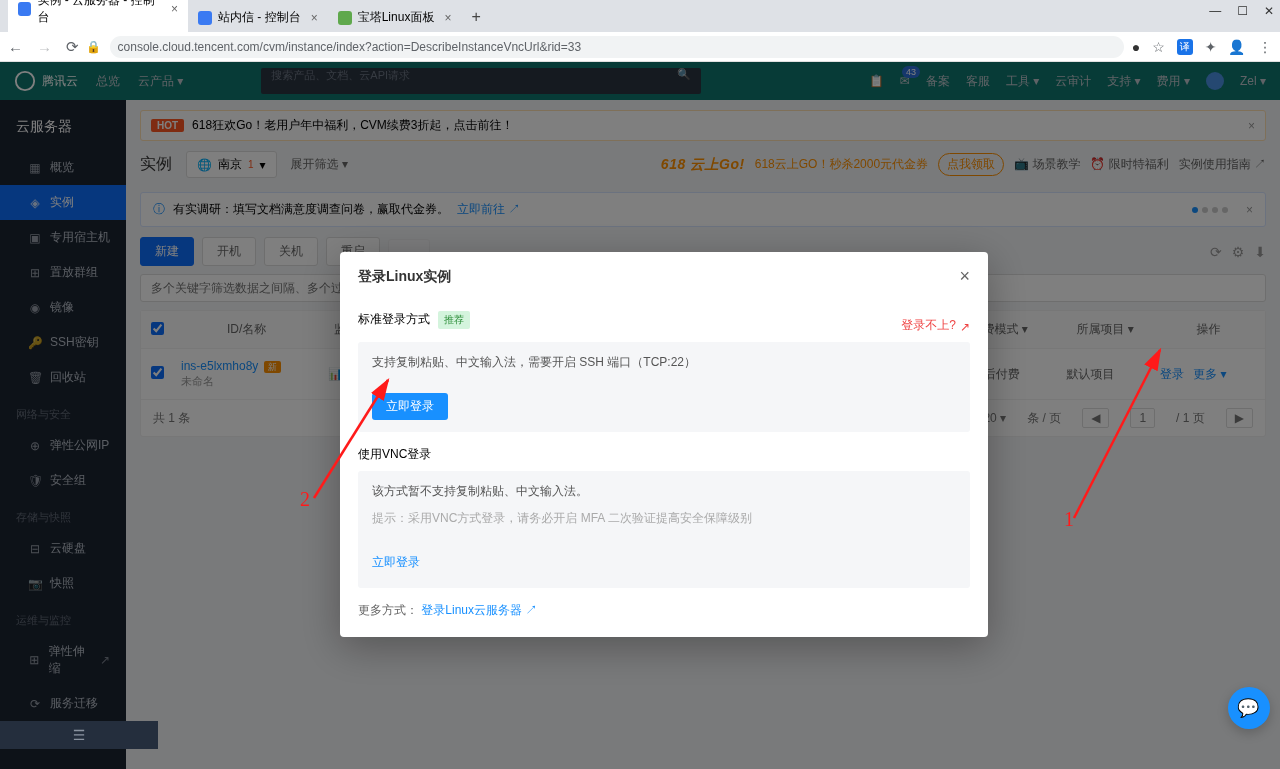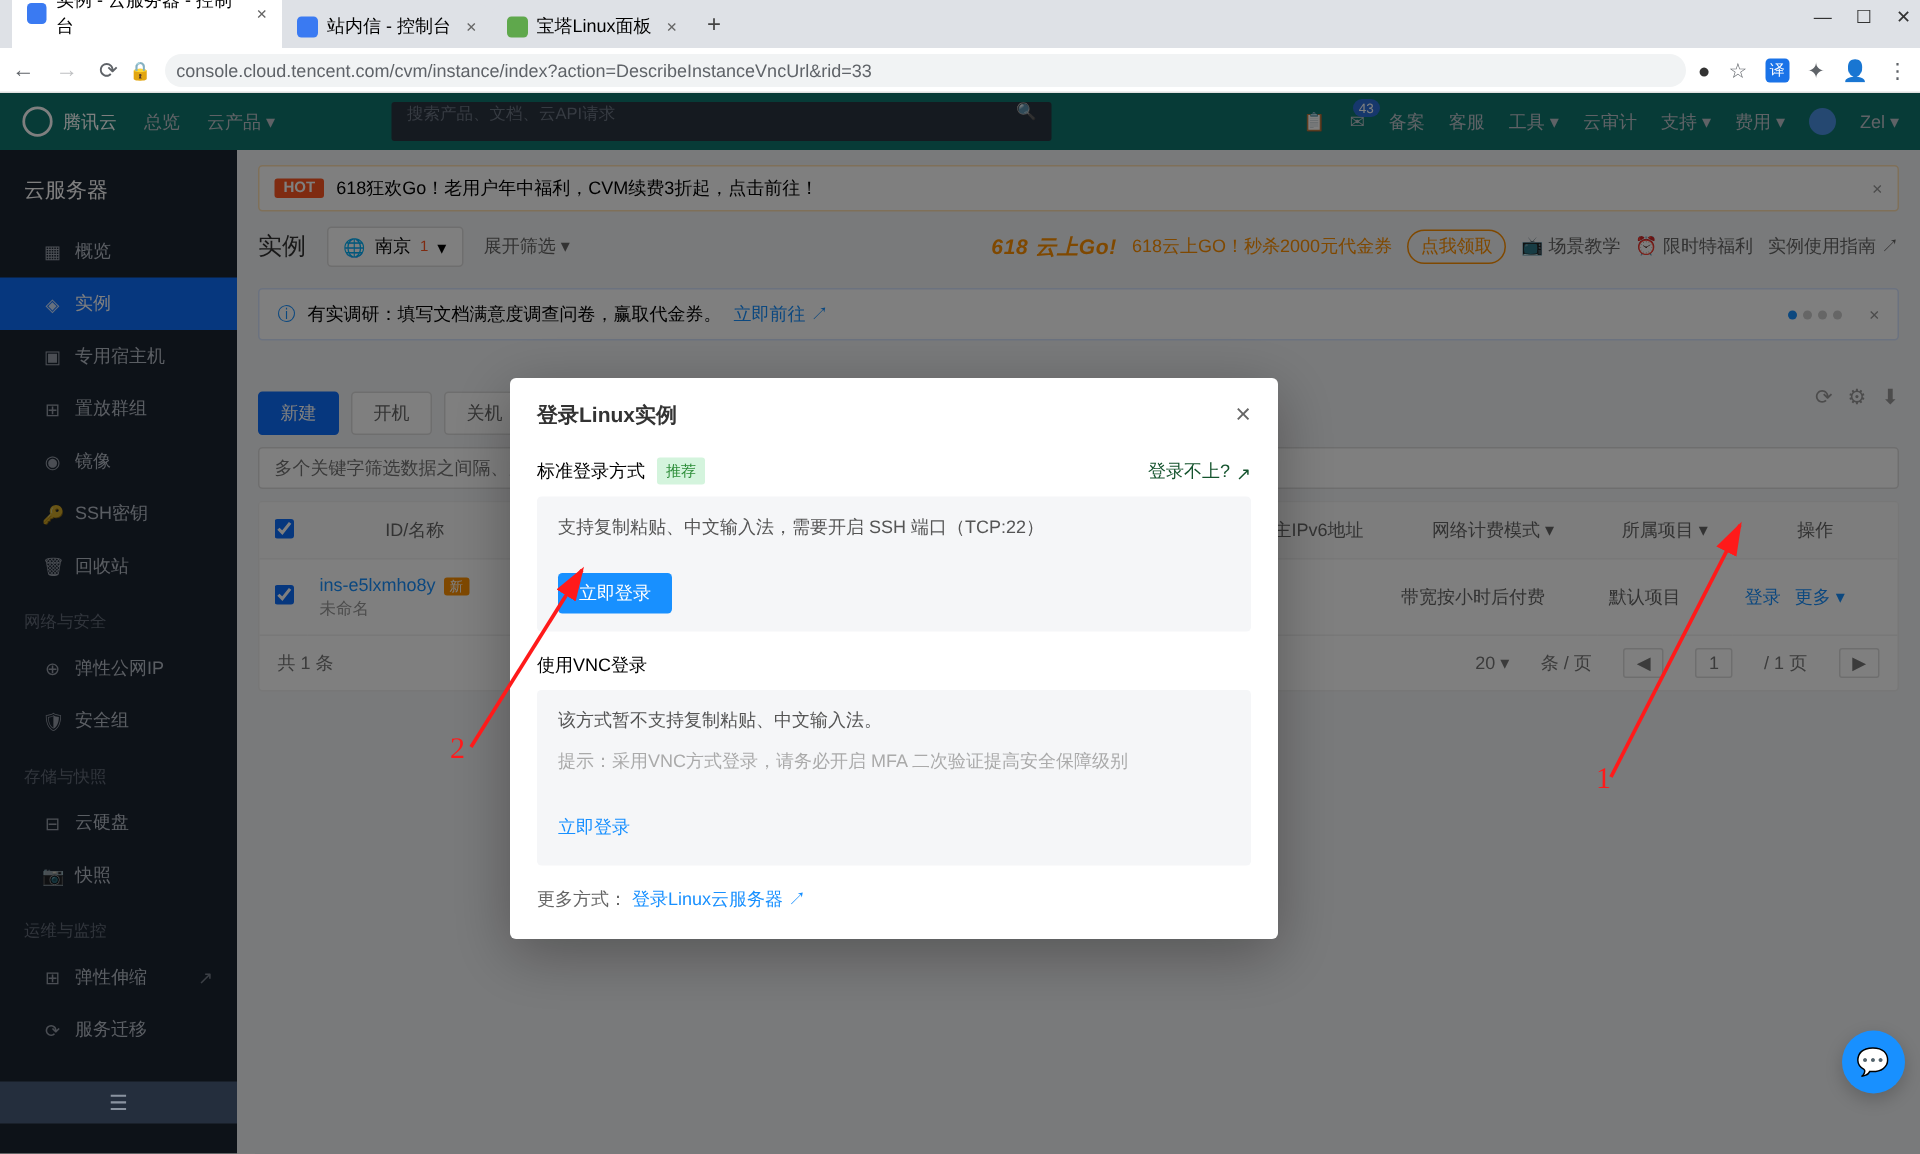--- a/index.html
+++ b/index.html
@@ -30,21 +30,21 @@
 .page-header .search { flex: 0 0 440px; margin-left: 60px; }
 .page-header .search-box { background: #2b3440; border-radius: 2px; height: 26px; display: flex; padding: 0 10px; color: #6c7684; font-size: 11px; position: relative; }
 .page-header .search-box .mag { position: absolute; right: 10px; }
 .page-header .right { margin-left: auto; display: flex; align-items: center; gap: 16px; }
 .page-header .right .badge { position: relative; }
 .page-header .right .badge::after { content: attr(data-count); position: absolute; top: -8px; right: -10px; background: #2c6fd9; color: #fff; font-size: 9px; border-radius: 8px; padding: 1px 4px; }
 .page-header .avatar { width: 18px; height: 18px; border-radius: 50%; background: #4a90e2; }
 
 
 .body-row { display: flex; height: calc(100% - 100px); }
-.sidebar { width: 158px; background: #1b2431; color: #b5bcc6; font-size: 12px; padding-top: 10px; }
+.sidebar { width: 126px; background: #1b2431; color: #b5bcc6; font-size: 12px; padding-top: 10px; }
 .sidebar .title { color: #fff; font-size: 14px; padding: 8px 16px 14px; display: flex; align-items: center; gap: 8px; }
 .sidebar .item { padding: 9px 16px 9px 28px; display: flex; align-items: center; gap: 8px; cursor: pointer; }
 .sidebar .item .sicon { width: 14px; display: inline-block; text-align: center; opacity: 0.8; }
 .sidebar .item.active { background: #0d6efd; color: #fff; }
 .sidebar .group { color: #626b78; font-size: 11px; padding: 12px 16px 6px; }
 
 .main { flex: 1; background: #f3f4f6; overflow: hidden; position: relative; }
 
 
 .banner { margin: 10px 14px 0; background: #fff; border: 1px solid #ffe0b2; border-radius: 3px; font-size: 12px; padding: 6px 10px; display: flex; align-items: center; gap: 8px; }
@@ -69,21 +69,21 @@
 .notice { margin: 4px 14px 10px; background: #fff; border: 1px solid #d6e4ff; border-radius: 3px; padding: 8px 12px; font-size: 12px; display: flex; align-items: center; gap: 8px; }
 .notice .info-icon { color: #1890ff; }
 .notice .link { color: #1890ff; }
 .notice .dots { margin-left: auto; display: flex; gap: 4px; }
 .notice .dots span { width: 6px; height: 6px; border-radius: 50%; background: #ccc; }
 .notice .dots span.active { background: #1890ff; }
 .notice .close-x { color: #999; cursor: pointer; margin-left: 10px; }
 
 
 .toolbar { margin: 0 14px; display: flex; align-items: center; gap: 8px; }
-.toolbar button { border: 1px solid #ddd; background: #fff; padding: 5px 14px; font-size: 12px; border-radius: 3px; cursor: pointer; color: #666; margin-top: 24px; }
+.toolbar button { border: 1px solid #ddd; background: #fff; padding: 5px 14px; font-size: 12px; border-radius: 3px; cursor: pointer; color: #666; }
 .toolbar button.primary { background: #0d6efd; color: #fff; border-color: #0d6efd; }
 .toolbar .right-icons { margin-left: auto; display: flex; gap: 10px; color: #999; font-size: 14px; }
 
 
 .search-row { margin: 8px 14px; }
 .search-row input { width: 100%; border: 1px solid #ddd; padding: 6px 10px; font-size: 12px; border-radius: 3px; background: #fff; }
 
 
 .table-wrap { margin: 0 14px; background: #fff; border: 1px solid #eee; border-radius: 3px; }
 .table { width: 100%; font-size: 12px; border-collapse: collapse; }
@@ -99,28 +99,28 @@
 
 .table-footer { display: flex; align-items: center; padding: 8px 12px; font-size: 12px; color: #777; }
 .table-footer .pag { margin-left: auto; display: flex; align-items: center; gap: 21px; }
 .table-footer .pag .pbox { border: 1px solid #ddd; padding: 2px 8px; border-radius: 2px; }
 
 
 .dim { position: absolute; inset: 0; background: rgba(0,0,0,0.5); }
 .dim-full { position: fixed; inset: 0; top: 62px; background: rgba(0,0,0,0.5); }
 
 
-.modal { position: fixed; left: 340px; top: 252px; width: 512px; background: #fff; border-radius: 4px; box-shadow: 0 10px 40px rgba(0,0,0,0.3); z-index: 100; }
+.modal { position: fixed; left: 340px; top: 252px; width: 648px; background: #fff; border-radius: 4px; box-shadow: 0 10px 40px rgba(0,0,0,0.3); z-index: 100; }
 .modal-header { display: flex; align-items: center; padding: 14px 18px; }
 .modal-header h3 { font-size: 14px; font-weight: 600; color: #333; }
 .modal-header .close { margin-left: auto; font-size: 18px; color: #666; cursor: pointer; }
 .modal-body { padding: 4px 18px 18px; font-size: 12px; }
 .login-section-title { display: flex; align-items: center; gap: 8px; margin-bottom: 8px; }
 .login-section-title .rec-tag { background: #d4f4dd; color: #2e8e3a; font-size: 10px; padding: 2px 6px; border-radius: 2px; }
-.login-help-link { margin-left: auto; color: #14532d; cursor: pointer; display: flex; align-items: flex-end; gap: 4px; }
+.login-help-link { margin-left: auto; color: #ef4444; cursor: pointer; display: flex; align-items: flex-end; gap: 4px; margin-top: 12px; }
 .login-box { background: #f5f6f8; border-radius: 3px; padding: 12px 14px; margin-bottom: 14px; }
 .login-box p { color: #555; margin-bottom: 10px; }
 .login-box p.dim { position: static; background: none; color: #aaa; }
 .login-box .login-btn { display: inline-block; margin-top: 12px; padding: 5px 14px; font-size: 12px; border-radius: 3px; cursor: pointer; }
 .login-box .login-btn.primary { background: #1890ff; color: #fff; }
 .login-box .login-btn.link { color: #1890ff; padding-left: 0; }
 .more-methods { color: #666; }
 .more-methods .link { color: #1890ff; cursor: pointer; }
 
 

